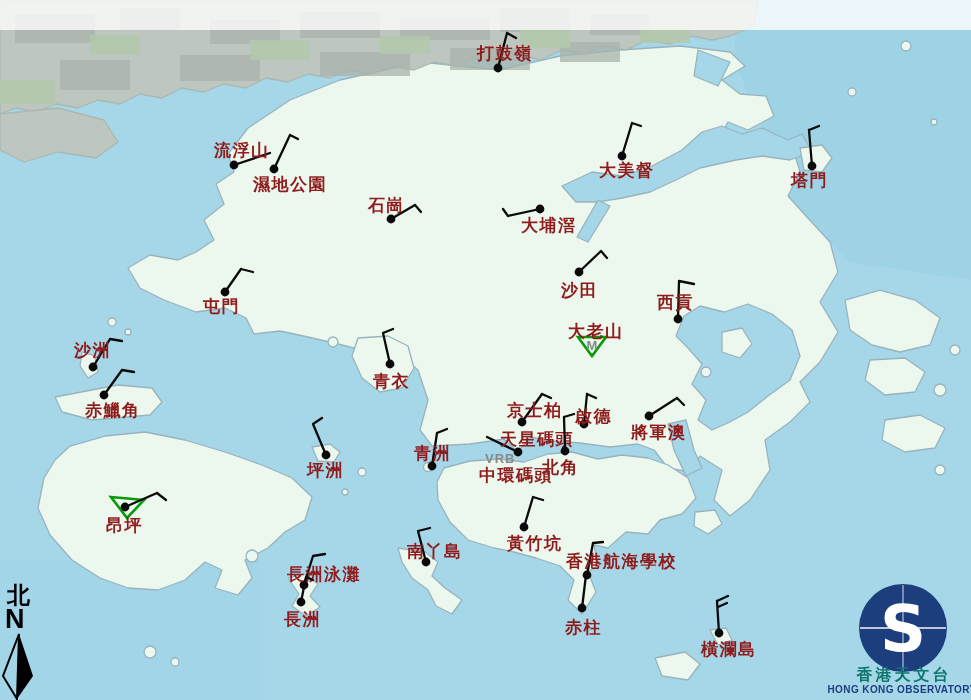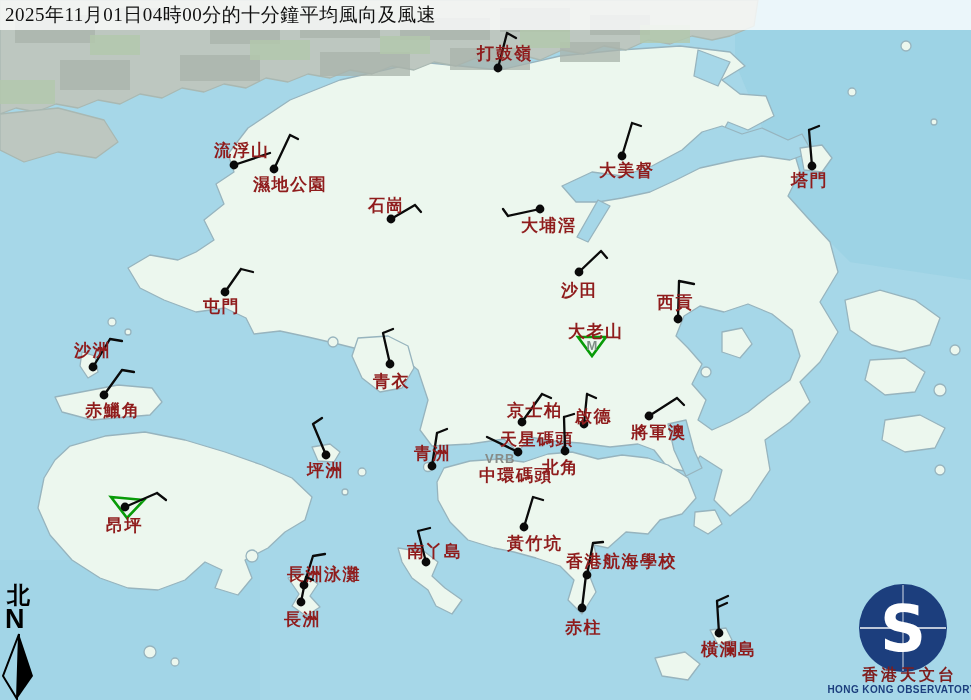--- a/index.html
+++ b/index.html
@@ -8,22 +8,22 @@
   #basemap,#stations-svg,#deco-svg{position:absolute;left:0;top:0;}
   #titlebar{position:absolute;left:0;top:0;width:100%;height:30px;
             background:rgba(255,255,255,0.78);}
   #title{position:absolute;left:5px;top:2px;font:400 19px "Liberation Serif","DejaVu Serif",serif;
          color:#101010;letter-spacing:0.5px;white-space:nowrap;}
   .stn{font:600 17px "Liberation Serif","DejaVu Serif",serif;fill:#8f1c1c;letter-spacing:1.5px;}
   .vrb{font:700 13px "Liberation Sans",sans-serif;fill:#878b87;letter-spacing:1px;}
   .mtxt{font:700 13px "Liberation Sans",sans-serif;fill:#7d8d85;}
   #north-cn{position:absolute;left:7px;top:580px;font:700 23px "Liberation Serif","DejaVu Serif",serif;color:#000;}
   #north-en{position:absolute;left:5px;top:604px;font:700 27px "Liberation Sans",sans-serif;color:#000;}
-  #logo-cn{position:absolute;left:851px;top:665px;width:106px;text-align:right;
-           font:700 16px "Liberation Serif","DejaVu Serif",serif;color:#7f1d1d;letter-spacing:3px;white-space:nowrap;}
+  #logo-cn{position:absolute;left:851px;top:665px;width:106px;text-align:center;
+           font:700 16px "Liberation Serif","DejaVu Serif",serif;color:#0f766e;letter-spacing:3px;white-space:nowrap;}
   #logo-en{position:absolute;left:827px;top:684px;width:150px;text-align:center;
            font:700 10px "Liberation Sans",sans-serif;color:#1c3e7d;letter-spacing:0.4px;white-space:nowrap;}
 </style>
 </head>
 <body>
 
 <div id="screen">
 
   <svg id="basemap" width="971" height="700" viewBox="0 0 971 700">
 
@@ -285,19 +285,18 @@
     </g>
     <g>
       <circle cx="903" cy="628" r="44" fill="#1c3e7d"></circle>
       <text x="903" y="651" text-anchor="middle" font-family="DejaVu Sans, sans-serif" font-size="64" font-weight="bold" fill="#ffffff">S</text>
       <line x1="860" y1="628" x2="946" y2="628" stroke="#ffffff" stroke-width="1.3" opacity="0.95"></line>
       <line x1="903" y1="585" x2="903" y2="671" stroke="#ffffff" stroke-width="1.1" opacity="0.75"></line>
     </g>
   </svg>
 
   <div id="titlebar"></div>
-  <div id="title">2025年11月01日04時00分的十分鐘平均風向及風速</div>
   <div id="north-cn">北</div>
   <div id="north-en">N</div>
   <div id="logo-cn">香港天文台</div>
   <div id="logo-en">HONG KONG OBSERVATORY</div>
 
 </div>
 
 </body></html>

